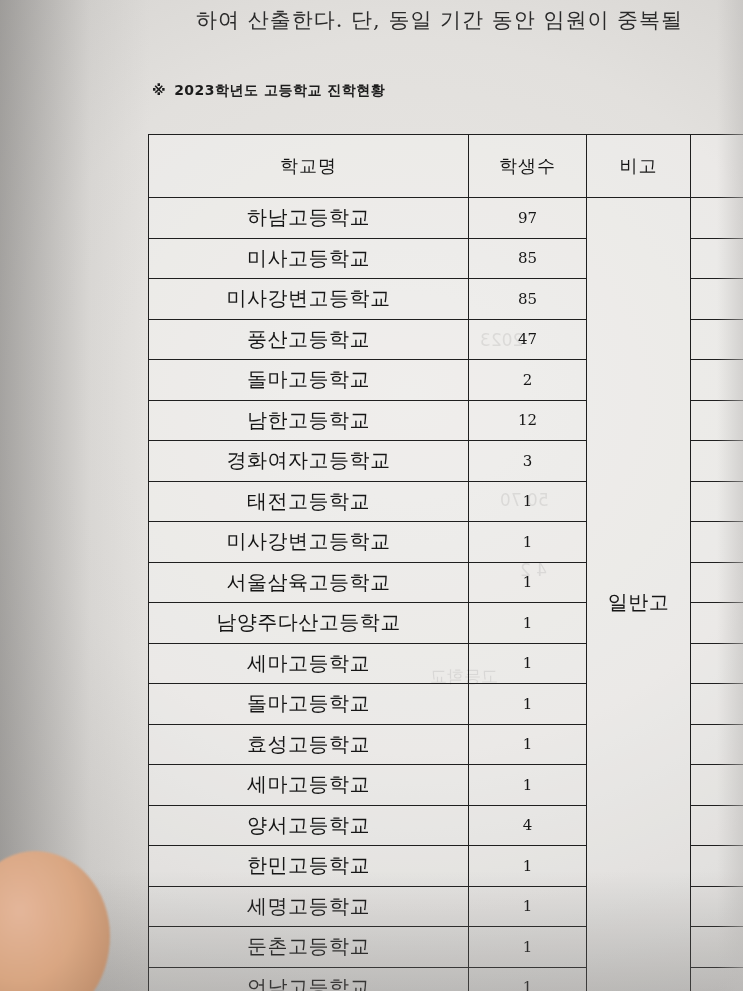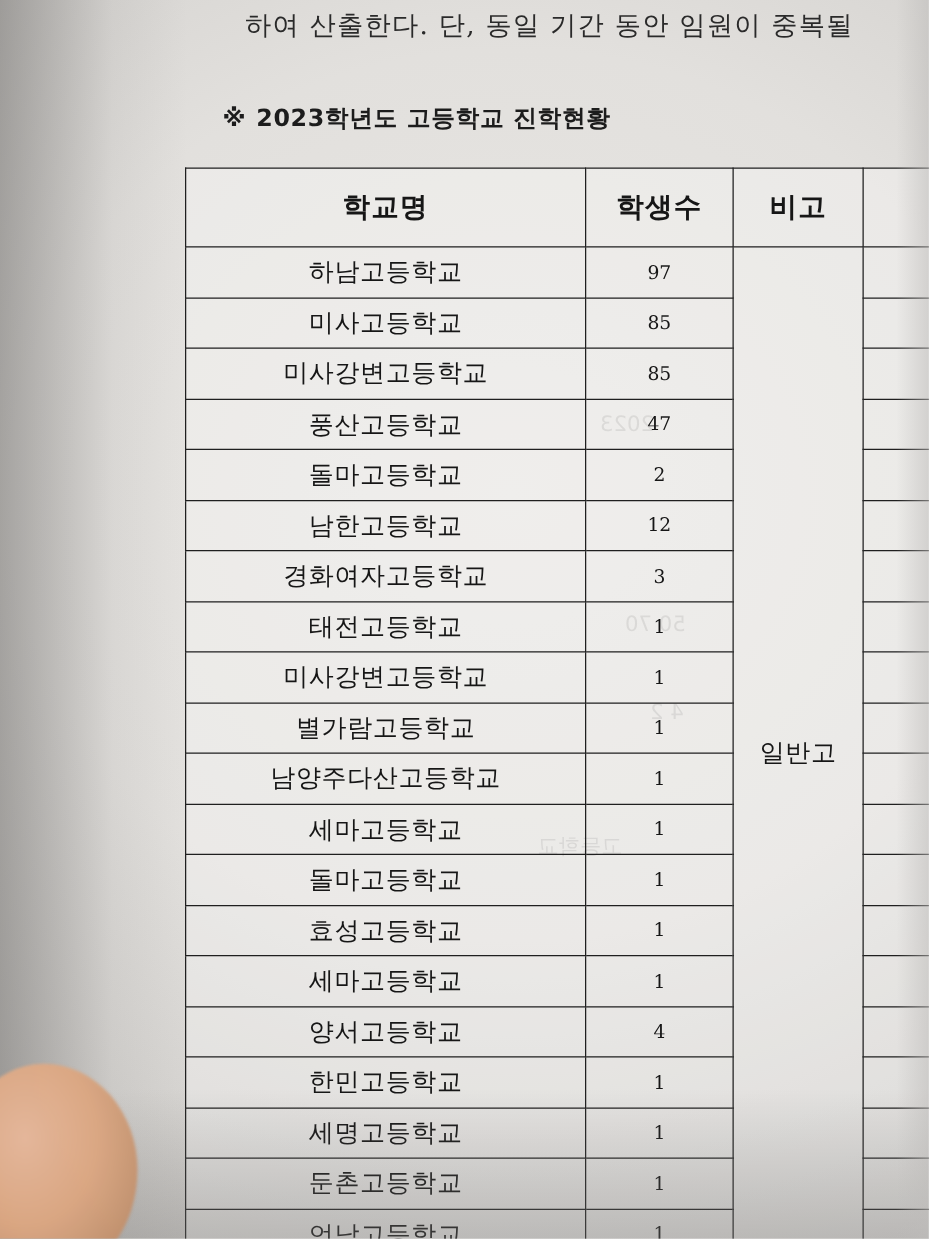--- a/index.html
+++ b/index.html
@@ -54,27 +54,26 @@
     font-size: 21px;
     letter-spacing: 1px;
     color: #2a2a2a;
     white-space: nowrap;
     font-family: "DejaVu Serif", serif;
   }
   .heading {
     position: absolute;
     top: 82px;
     left: 152px;
-    font-size: 19px;
+    font-size: 14px;
     font-weight: bold;
     color: #1c1c1c;
     letter-spacing: 0.5px;
     white-space: nowrap;
     font-family: "DejaVu Sans", sans-serif;
-    margin-left: 26px;
   }
   .heading .mark { margin-right: 8px; }
 
   
   #table-wrap {
     position: absolute;
     left: 148px;
     top: 134px;
     width: 700px;
   }
@@ -92,22 +91,22 @@
     padding: 0;
     background: transparent;
   }
   col.c-name { width: 320px; }
   col.c-count { width: 118px; }
   col.c-note { width: 104px; }
   col.c-extra { width: 150px; }
 
   thead th {
     height: 62px;
-    font-size: 22px;
-    font-weight: bold;
+    font-size: 18px;
+    font-weight: normal;
     letter-spacing: 1px;
   }
   tbody td {
     height: 39.5px;
     font-size: 20px;
     letter-spacing: 0.5px;
   }
   td.count { font-size: 15px; letter-spacing: 0; }
   td.note {
     font-size: 20px;
@@ -215,21 +214,21 @@
             <td class="school">태전고등학교</td>
             <td class="count">1</td>
             <td class="extra blank"></td>
           </tr>
           <tr>
             <td class="school">미사강변고등학교</td>
             <td class="count">1</td>
             <td class="extra blank"></td>
           </tr>
           <tr>
-            <td class="school">별가람고등학교</td>
+            <td class="school">서울삼육고등학교</td>
             <td class="count">1</td>
             <td class="extra blank"></td>
           </tr>
           <tr>
             <td class="school">남양주다산고등학교</td>
             <td class="count">1</td>
             <td class="extra blank"></td>
           </tr>
           <tr>
             <td class="school">세마고등학교</td>

